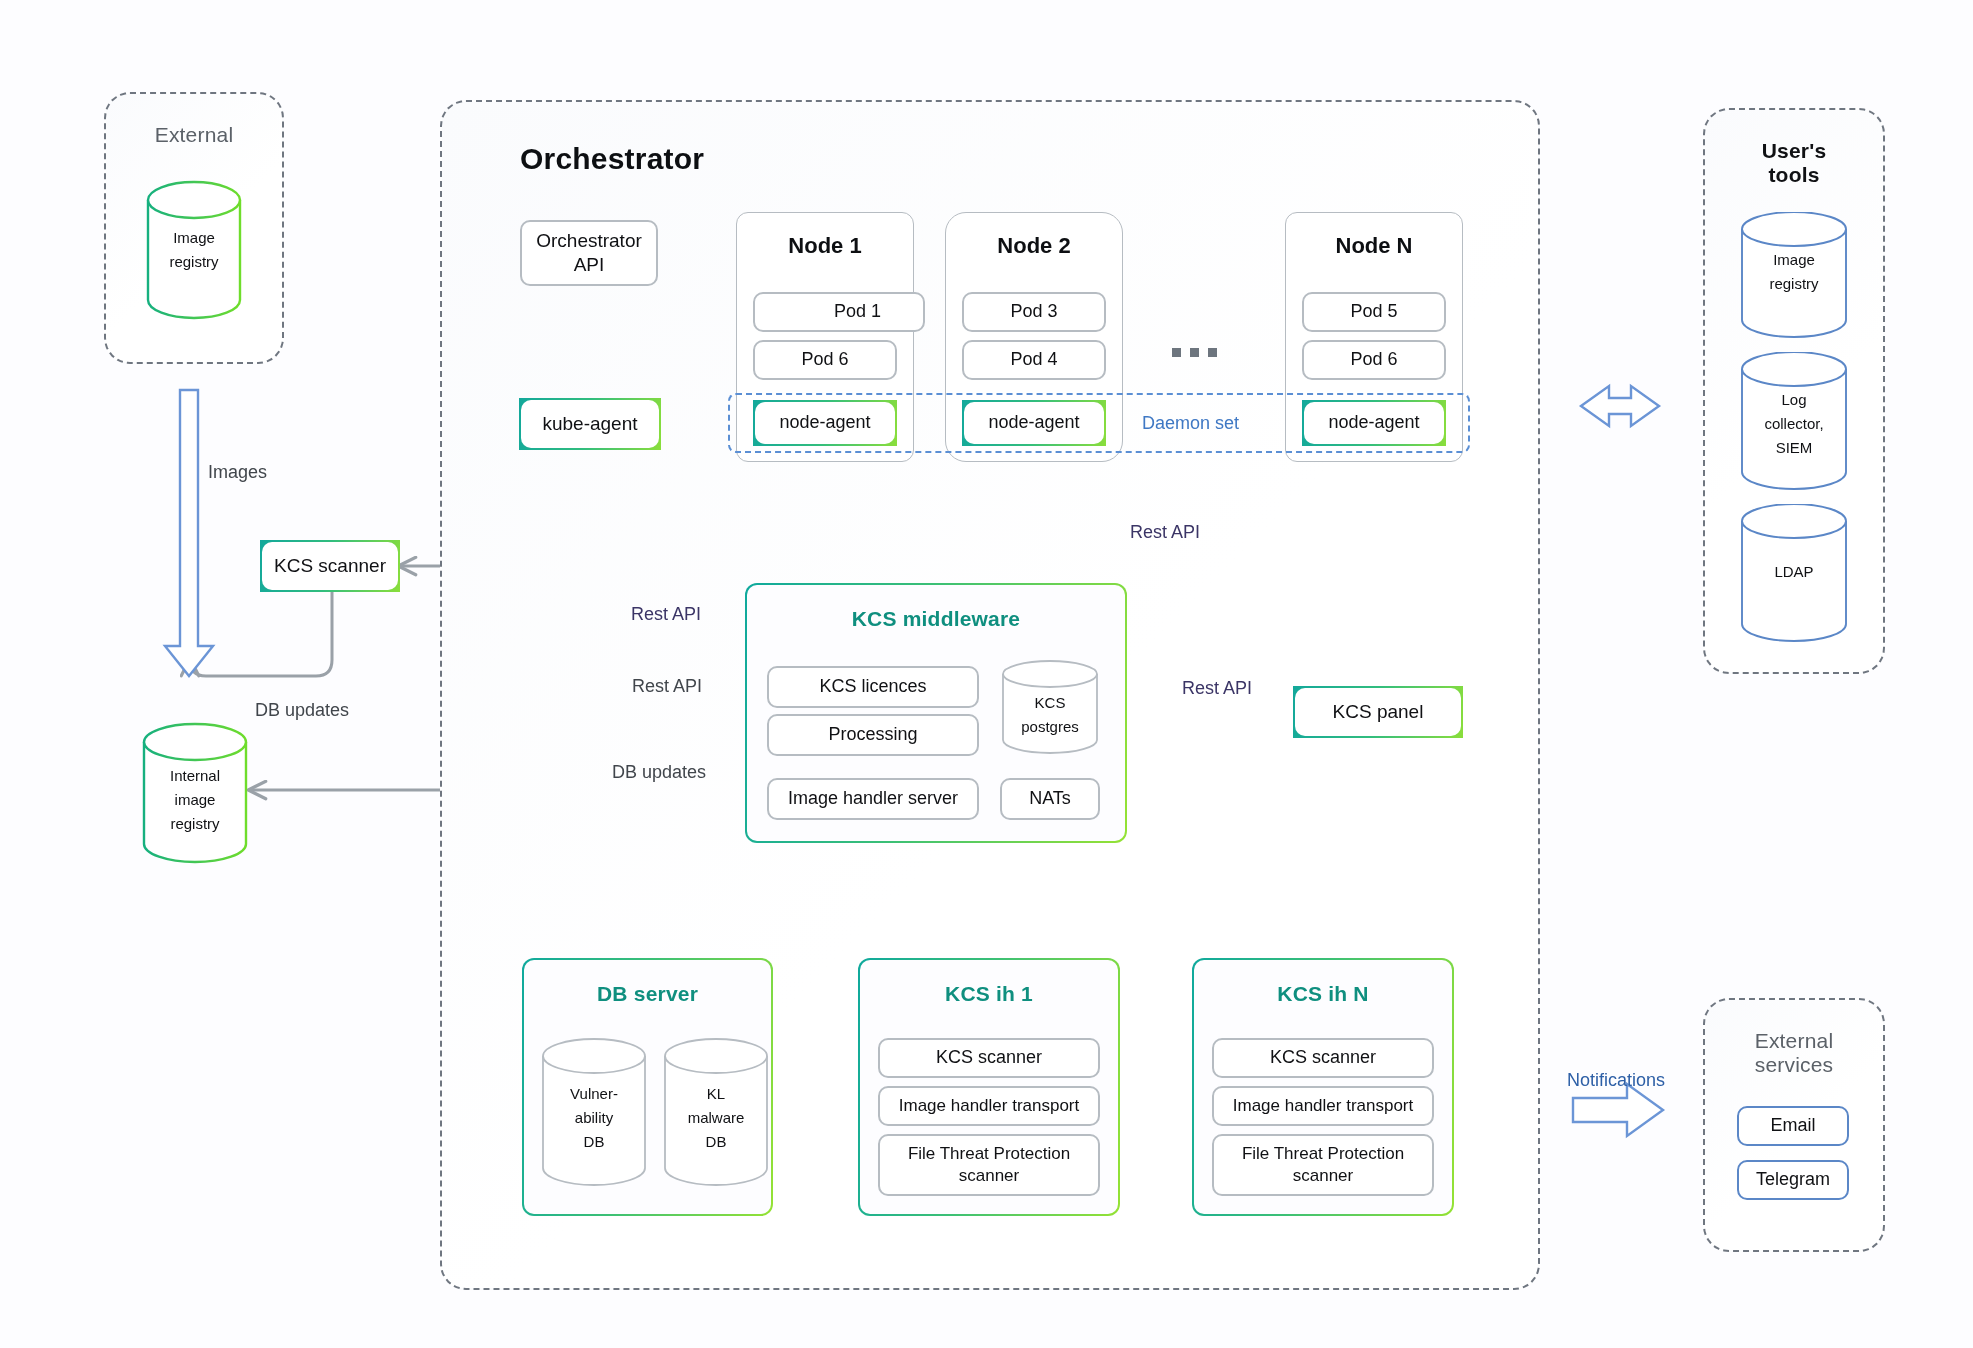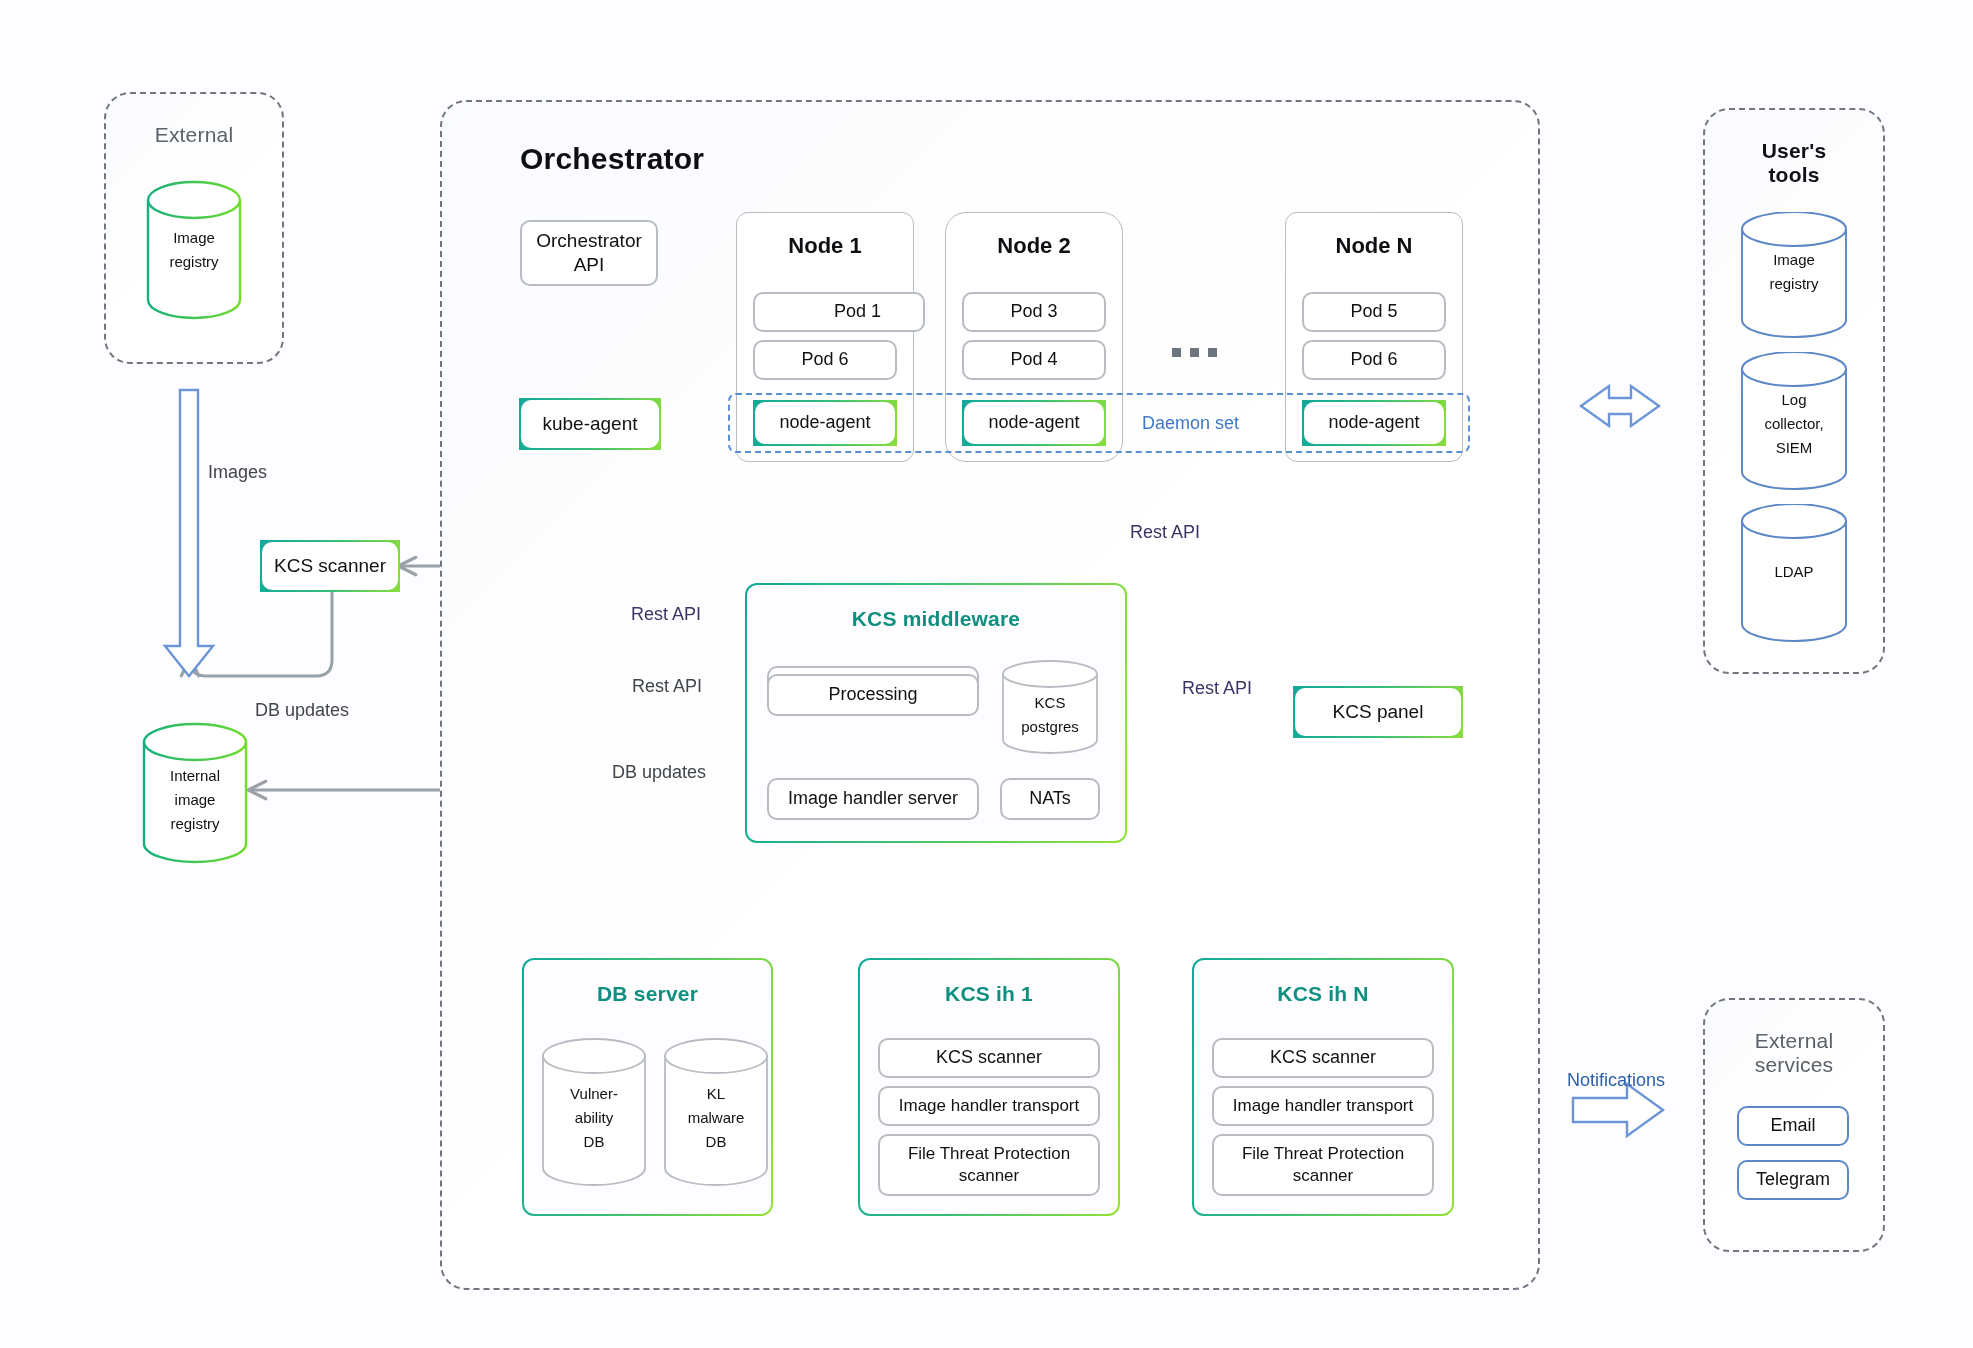--- a/index.html
+++ b/index.html
@@ -281,21 +281,21 @@
   <div class="lab purple" style="left:1130px; top:522px;">Rest API</div>
 
   <div class="grpanel" style="left:745px; top:583px; width:382px; height:260px;">
     <div class="inner">
       <div class="panel-title">KCS middleware</div>
     </div>
   </div>
   <div class="gbox sm" style="left:767px; top:666px; width:212px; height:42px;">
     <span>KCS licences</span>
   </div>
-  <div class="gbox sm" style="left:767px; top:674px; width:212px; height:42px;">
+  <div class="gbox sm" style="left:767px; top:714px; width:212px; height:42px;">
     <span>Processing</span>
   </div>
   <div class="gbox sm" style="left:767px; top:778px; width:212px; height:42px;">
     <span>Image handler server</span>
   </div>
 
   <div class="cyl" style="left:1000px; top:660px; width:100px; height:96px;">
     <svg width="100" height="96" viewBox="0 0 100 96">
       <path d="M 3 14 L 3 80 A 47 13 0 0 0 97 80 L 97 14" fill="#fff" stroke="#b6bcc2" stroke-width="1.8"></path>
       <ellipse cx="50" cy="14" rx="47" ry="13" fill="#fff" stroke="#b6bcc2" stroke-width="1.8"></ellipse>

